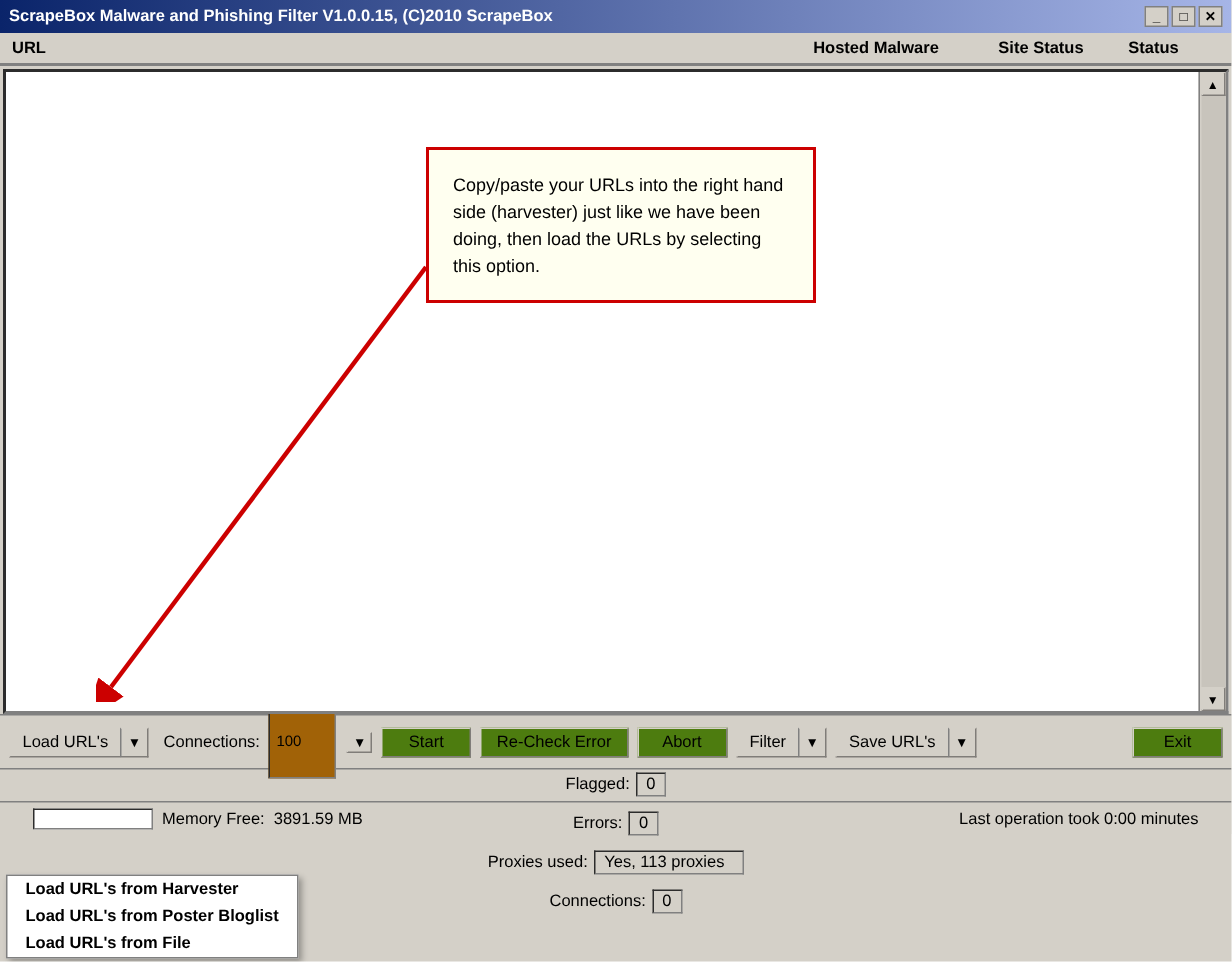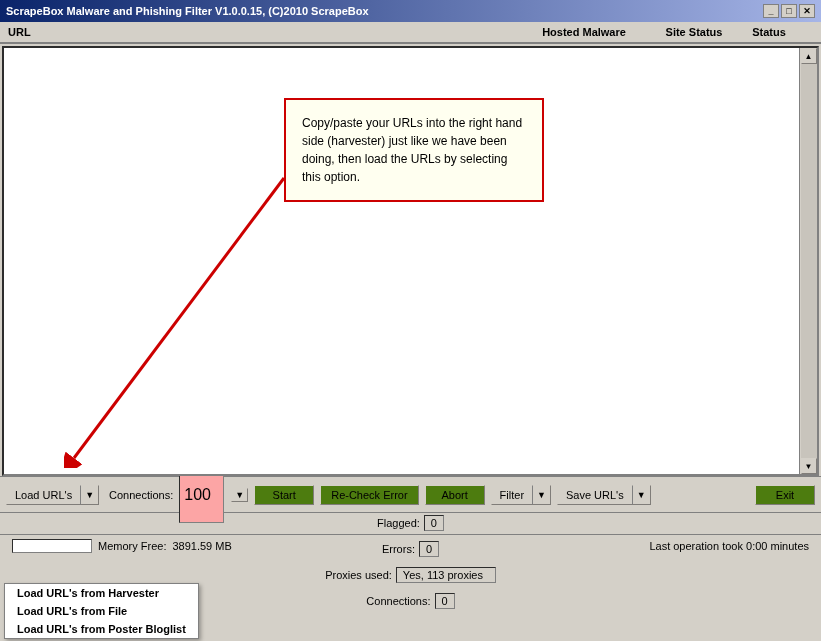--- a/index.html
+++ b/index.html
@@ -171,23 +171,23 @@
       font-size: 9px;
       cursor: pointer;
     }
     .connections-label {
       font-size: 11px;
       margin-left: 4px;
     }
     .connections-input {
       width: 45px;
       border: 1px inset #808080;
-      background: #fca5a5;
+      background: #a16207;
       padding: 18px 4px;
-      font-size: 16px;
+      font-size: 10px;
     }
     .connections-arrow {
       background: #d4d0c8;
       border: 1px outset #d4d0c8;
       padding: 1px 3px;
       font-size: 9px;
       cursor: pointer;
       margin-left: 1px;
     }
 
@@ -230,21 +230,21 @@
       border: 1px inset #808080;
       padding: 1px 6px;
       background: #d4d0c8;
       min-width: 20px;
     }
 
     
     .bottom-bar {
       background: #d4d0c8;
       border-top: 1px solid #808080;
-      padding: 2px 12px;
+      padding: 2px 22px;
       display: flex;
       align-items: center;
       justify-content: space-between;
       height: 22px;
       font-size: 11px;
     }
     .bottom-left {
       display: flex;
       align-items: center;
       gap: 6px;
@@ -328,22 +328,22 @@
   <div class="btn-split">
     <button class="btn-split-main">Save URL's</button>
     <button class="btn-split-arrow">▼</button>
   </div>
 
   <button class="btn" style="margin-left:auto;">Exit</button>
 </div>
 
 <div class="dropdown-menu">
   <div class="dropdown-item">Load URL's from Harvester</div>
+  <div class="dropdown-item">Load URL's from Poster Bloglist</div>
   <div class="dropdown-item">Load URL's from File</div>
-  <div class="dropdown-item">Load URL's from Poster Bloglist</div>
 </div>
 
 <div class="status-bar">
   <div class="status-section">
     <span>Flagged:</span>
     <span class="status-inset">0</span>
   </div>
   <div class="status-section">
     <span>Errors:</span>
     <span class="status-inset">0</span>

